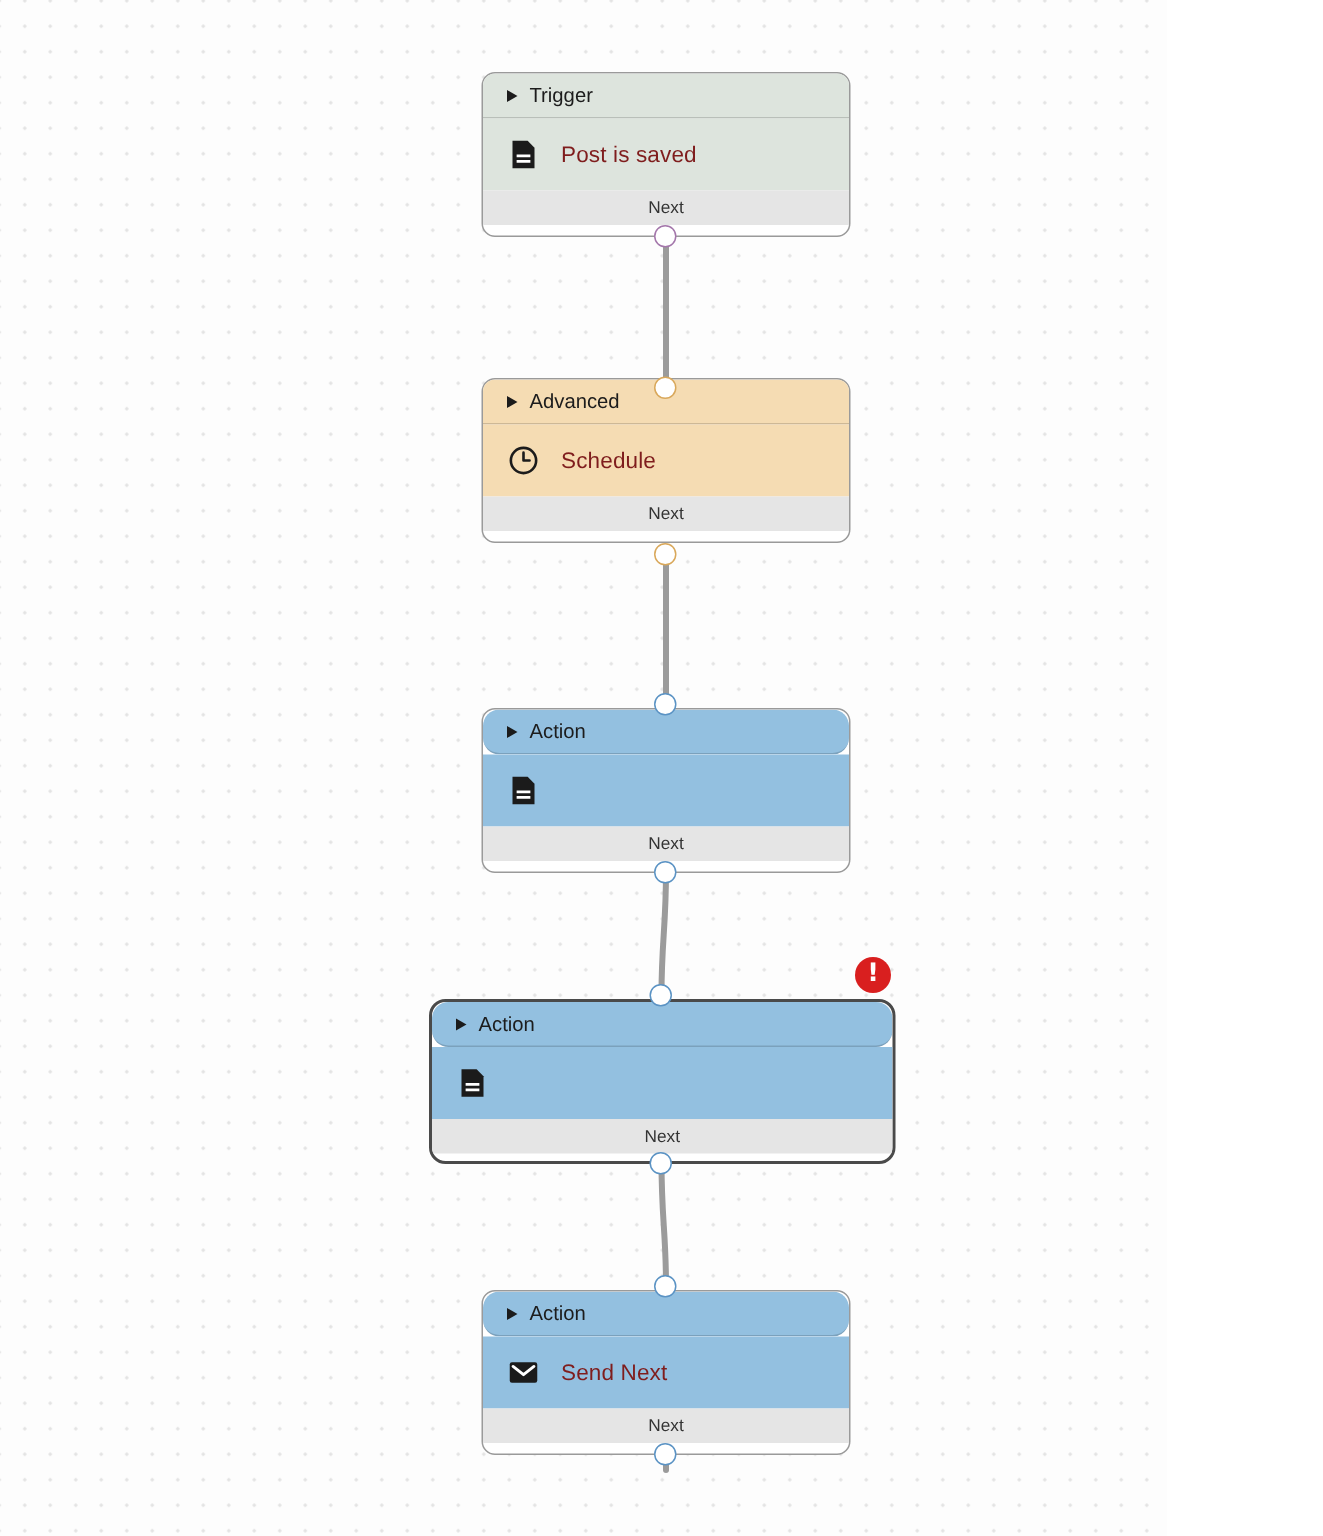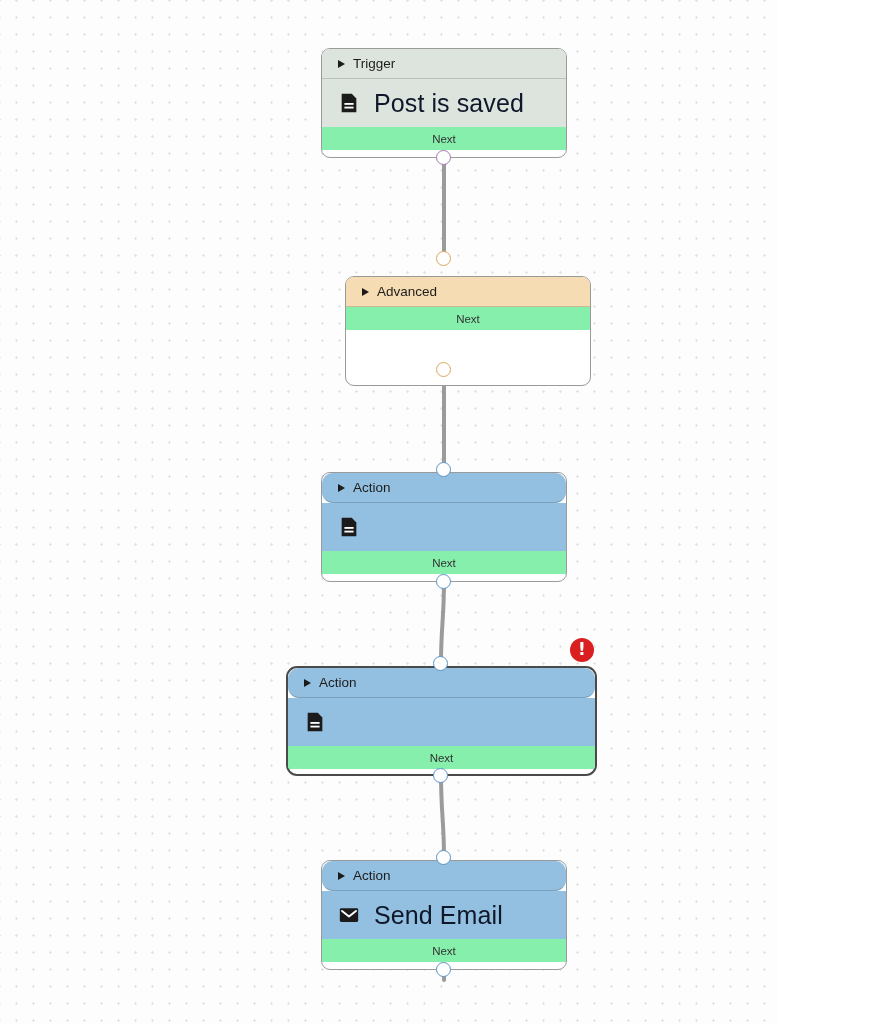--- a/index.html
+++ b/index.html
@@ -60,27 +60,27 @@
     padding: 0 14px 0 16px;
     height: 48px;
   }
   .node-body .ic {
     width: 22px; height: 22px;
     flex: 0 0 auto;
     margin-right: 14px;
     display: block;
   }
   .node-title {
-    font-size: 25px;
-    color: #0f172a;
+    font-size: 15px;
+    color: #7f1d1d;
     white-space: nowrap;
     letter-spacing: .1px;
   }
   .node-foot {
-    background: #86efac;
+    background: #e5e5e5;
     height: 23px;
     display: flex;
     align-items: center;
     justify-content: center;
     font-size: 11.5px;
     color: #333333;
   }
   
   .theme-trigger .node-head { background: #dde4dd; }
   .theme-trigger .node-body { background: #dde4dd; }
@@ -144,24 +144,31 @@
         <rect x="7" y="12" width="10" height="2" fill="#ffffff"></rect>
         <rect x="7" y="16" width="10" height="2" fill="#ffffff"></rect>
       </svg>
       <span class="node-title">Post is saved</span>
     </div>
     <div class="node-foot">Next</div>
   </div>
   <div class="port purple" style="left:436px; top:150px;"></div>
 
   <div class="port tan" style="left:436px; top:251px;"></div>
-  <div class="node theme-advanced" style="left:321px; top:276px; width:246px; height:110px;margin-left:24px;">
+  <div class="node theme-advanced" style="left:321px; top:252px; width:246px; height:110px;">
     <div class="node-head">
       <span class="tri"></span>
       <span>Advanced</span>
+    </div>
+    <div class="node-body">
+      <svg class="ic" viewBox="0 0 24 24">
+        <circle cx="12" cy="12" r="9.2" fill="none" stroke="#1b1b1b" stroke-width="1.9"></circle>
+        <path d="M12 6.3 V12 H16.4" fill="none" stroke="#1b1b1b" stroke-width="1.9" stroke-linecap="round" stroke-linejoin="round"></path>
+      </svg>
+      <span class="node-title">Schedule</span>
     </div>
     <div class="node-foot">Next</div>
   </div>
   <div class="port tan" style="left:436px; top:362px;"></div>
 
   <div class="port blue" style="left:436px; top:462px;"></div>
   <div class="node theme-action" style="left:321px; top:472px; width:246px; height:110px;">
     <div class="node-head">
       <span class="tri"></span>
       <span>Action</span>
@@ -201,19 +208,19 @@
   <div class="node theme-action" style="left:321px; top:860px; width:246px; height:110px;">
     <div class="node-head">
       <span class="tri"></span>
       <span>Action</span>
     </div>
     <div class="node-body">
       <svg class="ic" viewBox="0 0 24 24">
         <rect x="2" y="4.5" width="20" height="15" rx="1.6" fill="#1b1b1b"></rect>
         <path d="M4.4 7.6 L12 13.6 L19.6 7.6" fill="none" stroke="#ffffff" stroke-width="2.1" stroke-linecap="round" stroke-linejoin="round"></path>
       </svg>
-      <span class="node-title">Send Email</span>
+      <span class="node-title">Send Next</span>
     </div>
     <div class="node-foot">Next</div>
   </div>
   <div class="port blue" style="left:436px; top:962px;"></div>
 
 </div>
 
 </body></html>

